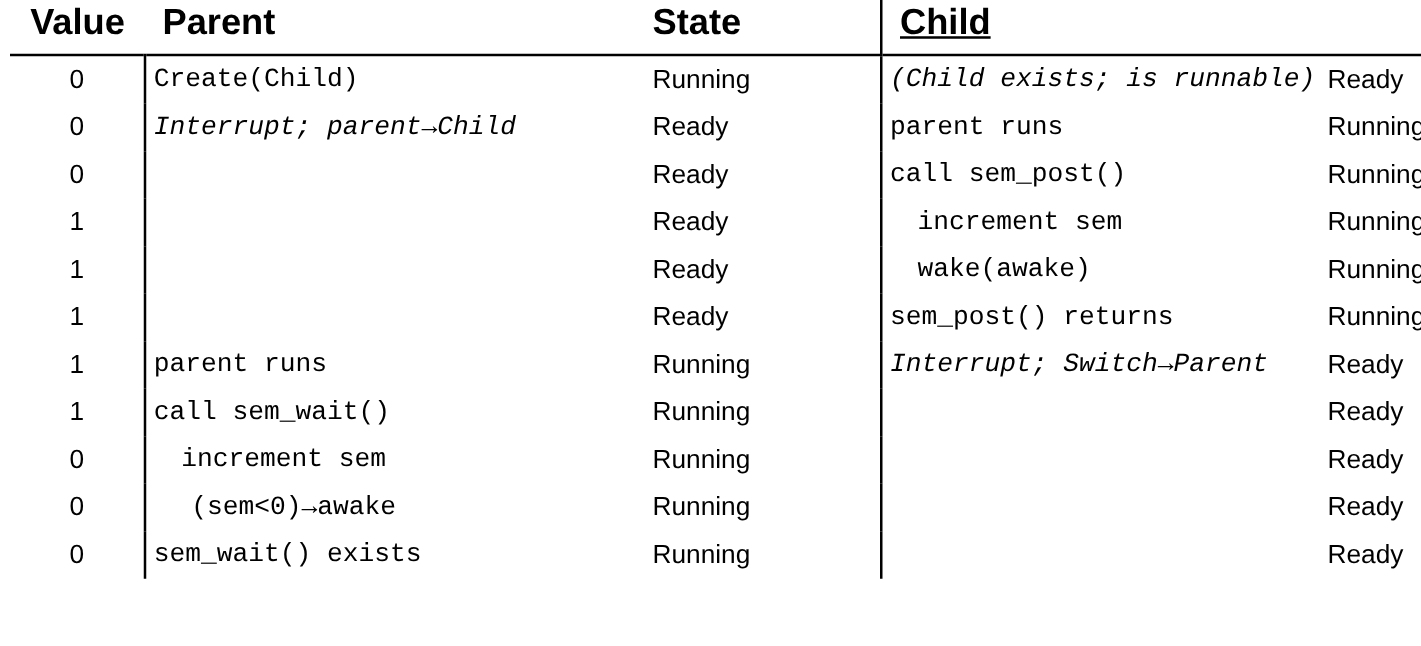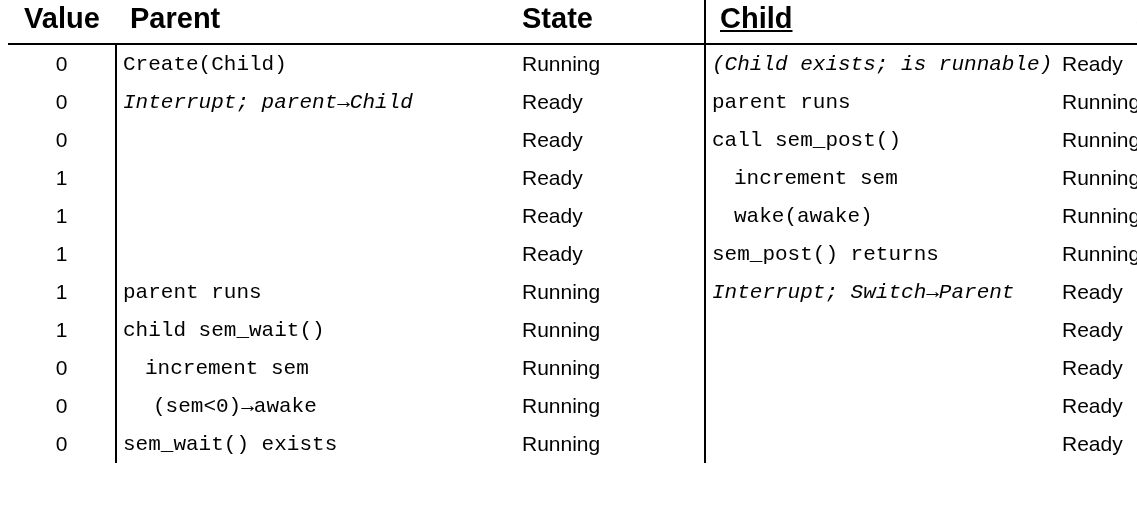--- a/index.html
+++ b/index.html
@@ -135,21 +135,21 @@
         </tr>
         <tr>
           <td class="value">1</td>
           <td class="parent">parent runs</td>
           <td class="pstate">Running</td>
           <td class="child italic">Interrupt; Switch→Parent</td>
           <td class="cstate">Ready</td>
         </tr>
         <tr>
           <td class="value">1</td>
-          <td class="parent">child sem_wait()</td>
+          <td class="parent">call sem_wait()</td>
           <td class="pstate">Running</td>
           <td class="child"></td>
           <td class="cstate">Ready</td>
         </tr>
         <tr>
           <td class="value">0</td>
           <td class="parent indent1">increment sem</td>
           <td class="pstate">Running</td>
           <td class="child"></td>
           <td class="cstate">Ready</td>

